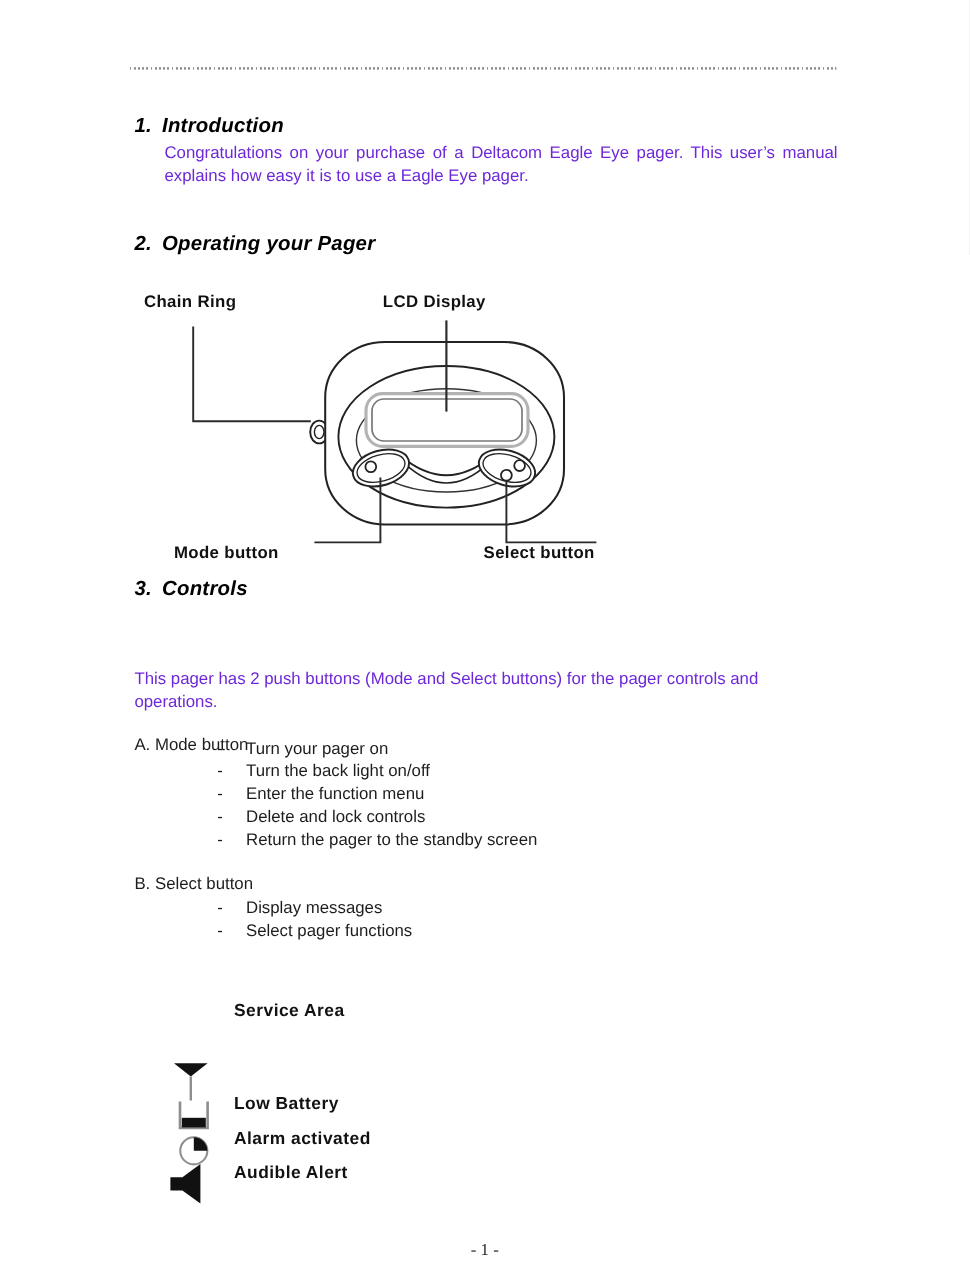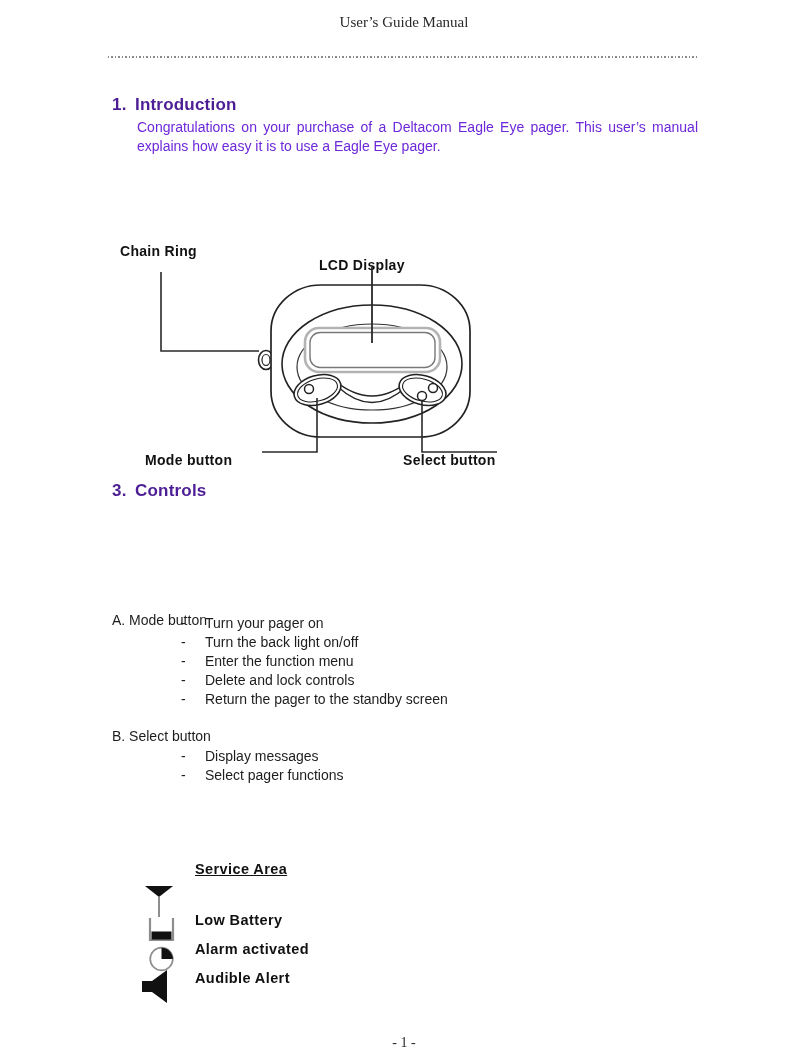--- a/index.html
+++ b/index.html
@@ -16,51 +16,53 @@
   }
   .doc-footer{
     left:0;top:1035px;width:808px;text-align:center;
     font-family:"Liberation Serif",serif;font-size:14px;color:#2a2a2a;
   }
   .dotted-rule{
     left:108px;top:56px;width:589px;height:2px;
     background-image:repeating-linear-gradient(to right,#8a8a8a 0 1.5px,transparent 1.5px 3.5px);
   }
   
-  .h{font-weight:700;font-size:17px;letter-spacing:.2px;color:#4c1d95;white-space:nowrap;}
+  .h{font-weight:700;font-size:17px;letter-spacing:.2px;color:#000000;white-space:nowrap;font-style:italic;}
   .h .num{display:inline-block;width:23px;}
   
   .body-text{font-size:14px;line-height:19px;color:#6d28d9;}
   .justify{text-align:justify;text-align-last:left;}
   .sub-label{font-size:14px;color:#1d1d1d;white-space:nowrap;}
   .dash-list{left:181px;}
   .dash-row{display:flex;font-size:14px;line-height:19px;white-space:nowrap;}
   .dash-row .dash{width:24px;}
   
   .diagram-label{font-weight:700;font-size:14px;letter-spacing:.3px;color:#111;white-space:nowrap;}
   .indicator-label{font-weight:700;font-size:14.5px;letter-spacing:.4px;color:#111;white-space:nowrap;}
   svg{display:block;}
 </style>
 </head>
 <body>
 
 <div class="page">
 
-  <div class="abs doc-header">User’s Guide Manual</div>
   <div class="abs dotted-rule"></div>
 
   <div class="abs h" style="left:112px;top:95px;">
     <span class="num">1.</span><span>Introduction</span>
   </div>
   <div class="abs body-text justify" style="left:137px;top:118px;width:561px;">Congratulations on your purchase of a Deltacom Eagle Eye pager. This user’s manual explains how easy it is to use a Eagle Eye pager.</div>
 
+  <div class="abs h" style="left:112px;top:193px;">
+    <span class="num">2.</span><span>Operating your Pager</span>
+  </div>
 
   <div class="abs" style="left:110px;top:240px;width:420px;height:235px;">
     <div class="abs diagram-label" style="left:10px;top:3px;">Chain Ring</div>
-    <div class="abs diagram-label" style="left:173px;top:17px;padding-left:36px;">LCD Display</div>
+    <div class="abs diagram-label" style="left:173px;top:3px;padding-left:36px;">LCD Display</div>
     <div class="abs diagram-label" style="left:35px;top:212px;">Mode button</div>
     <div class="abs diagram-label" style="left:293px;top:212px;">Select button</div>
 
     <svg class="abs" style="left:0;top:0;" width="420" height="235" viewBox="0 0 420 235">
 
       <ellipse cx="156" cy="120" rx="7.5" ry="9.5" fill="none" stroke="#222" stroke-width="1.6"></ellipse>
       <ellipse cx="156" cy="120" rx="4" ry="5.5" fill="none" stroke="#222" stroke-width="1.2"></ellipse>
 
       <rect x="161" y="45" width="199" height="152" rx="50" ry="46" fill="#ffffff" stroke="#222" stroke-width="1.7"></rect>
       <ellipse cx="262" cy="124" rx="90" ry="59" fill="none" stroke="#222" stroke-width="1.6"></ellipse>
@@ -88,20 +90,21 @@
       <path d="M51,32 V111 H149" fill="none" stroke="#2a2a2a" stroke-width="1.6"></path>
       <path d="M262,27 V103" fill="none" stroke="#2a2a2a" stroke-width="1.8"></path>
       <path d="M207,158 V212 H152" fill="none" stroke="#2a2a2a" stroke-width="1.6"></path>
       <path d="M312,160 V212 H387" fill="none" stroke="#2a2a2a" stroke-width="1.6"></path>
     </svg>
   </div>
 
   <div class="abs h" style="left:112px;top:481px;">
     <span class="num">3.</span><span>Controls</span>
   </div>
+  <div class="abs body-text" style="left:112px;top:556px;width:586px;">This pager has 2 push buttons (Mode and Select buttons) for the pager controls and operations.</div>
 
   <div class="abs sub-label" style="left:112px;top:595px;margin-top:17px;">A. Mode button</div>
   <div class="abs dash-list" style="top:614px;">
     <div class="dash-row">
         <span class="dash">-</span>
         <span>Turn your pager on</span>
       </div>
     <div class="dash-row">
         <span class="dash">-</span>
         <span>Turn the back light on/off</span>
@@ -130,21 +133,21 @@
         <span class="dash">-</span>
         <span>Select pager functions</span>
       </div>
   </div>
 
 
   <svg class="abs" style="left:142px;top:884px;" width="34" height="34" viewBox="0 0 34 34">
     <polygon points="3,2 31,2 17,13" fill="#111"></polygon>
     <line x1="17" y1="13" x2="17" y2="33" stroke="#8e8e8e" stroke-width="2"></line>
   </svg>
-  <div class="abs indicator-label" style="left:195px;top:861px;text-decoration:underline;">Service Area</div>
+  <div class="abs indicator-label" style="left:195px;top:835px;">Service Area</div>
 
   <svg class="abs" style="left:147px;top:915px;" width="30" height="28" viewBox="0 0 30 28">
     <path d="M3,3 V25 H26 V3" fill="none" stroke="#8e8e8e" stroke-width="2.2"></path>
     <rect x="4.5" y="16.5" width="20" height="8" fill="#111"></rect>
   </svg>
   <div class="abs indicator-label" style="left:195px;top:912px;">Low Battery</div>
 
   <svg class="abs" style="left:148px;top:946px;" width="28" height="26" viewBox="0 0 28 26">
     <circle cx="13.5" cy="13" r="11.3" fill="#ffffff" stroke="#8e8e8e" stroke-width="1.7"></circle>
     <path d="M13.5,13 L13.5,1.7 A11.3,11.3 0 0 1 24.8,13 Z" fill="#111"></path>

